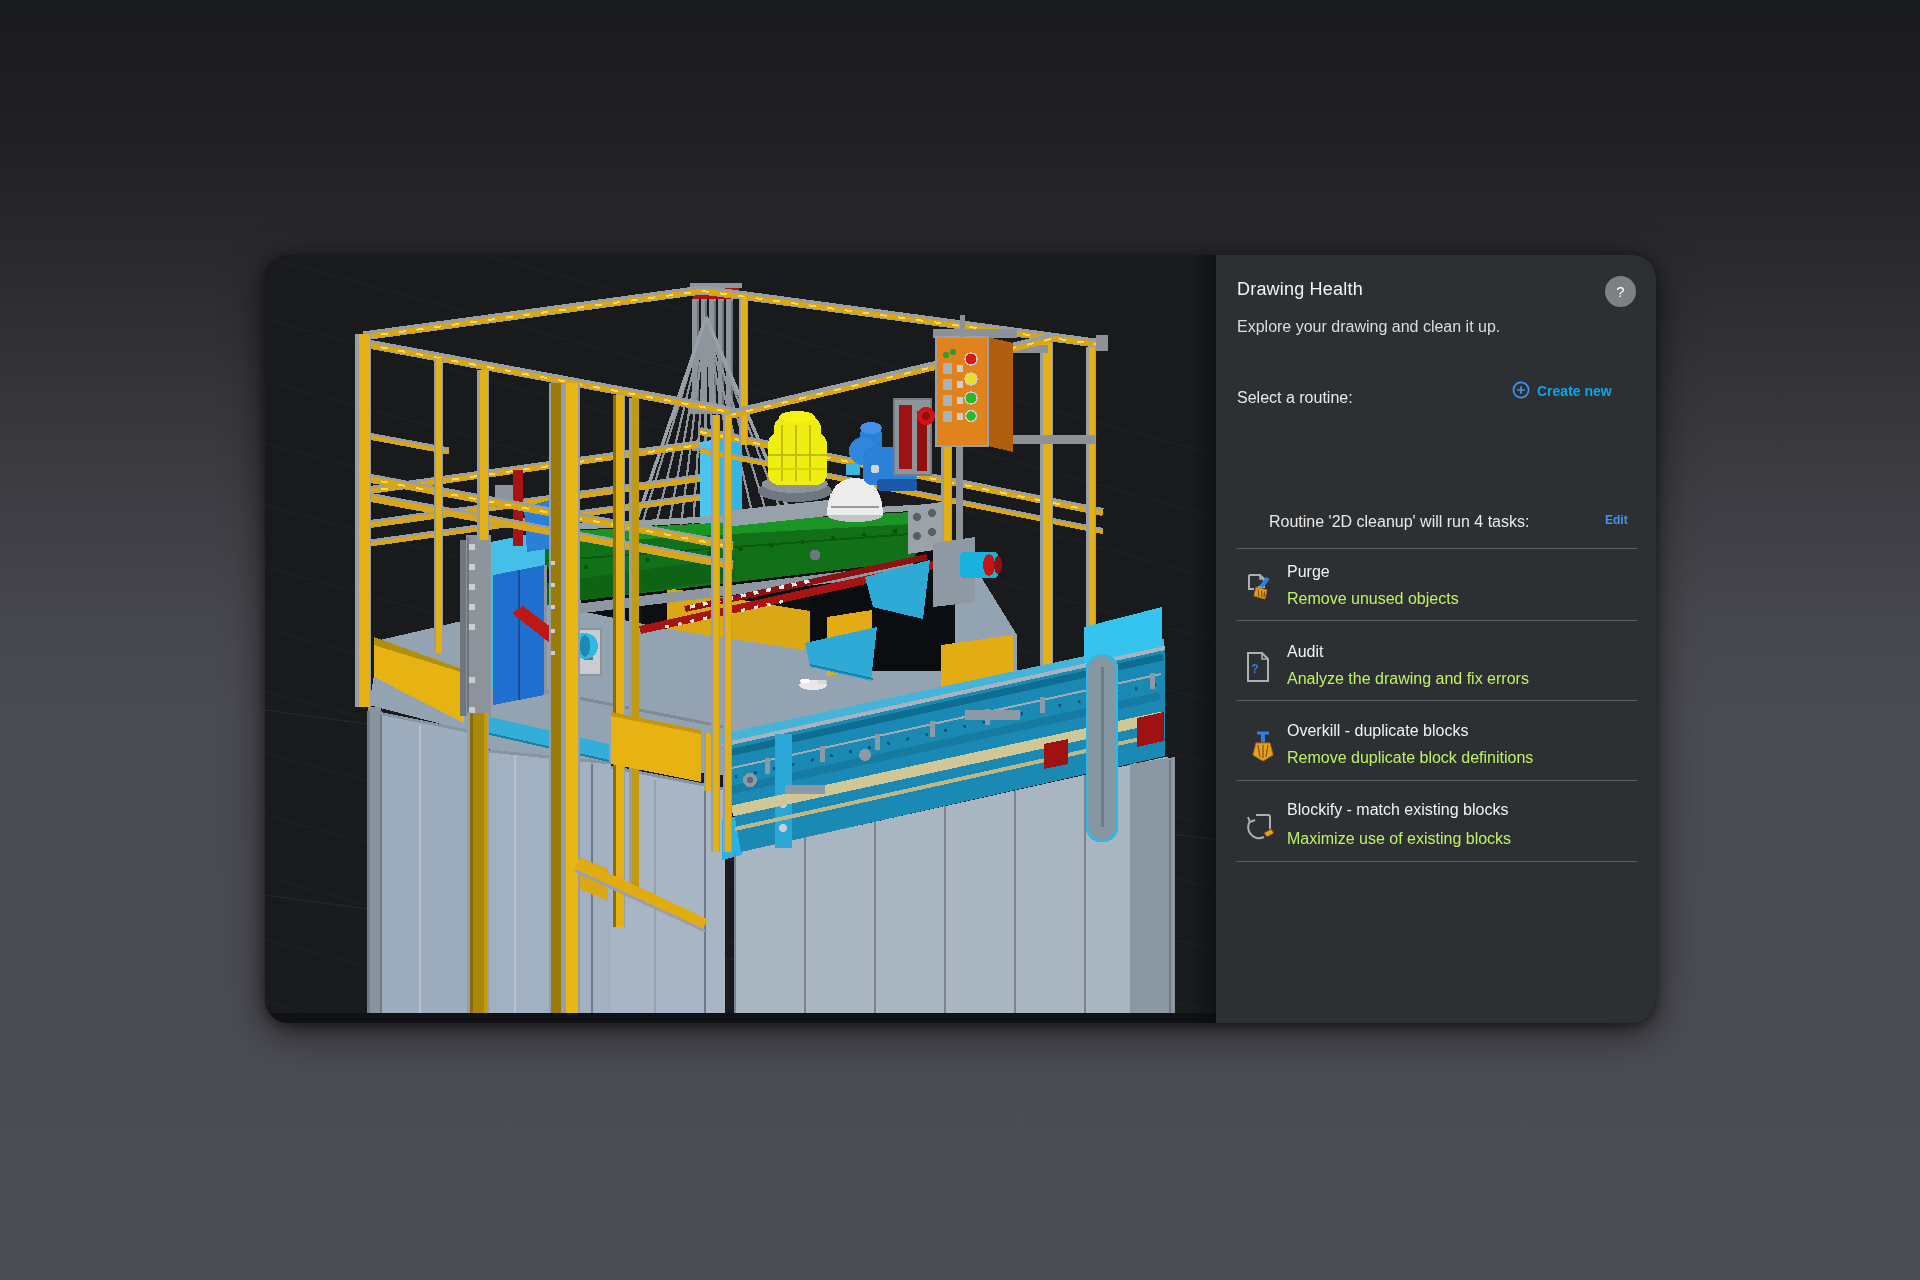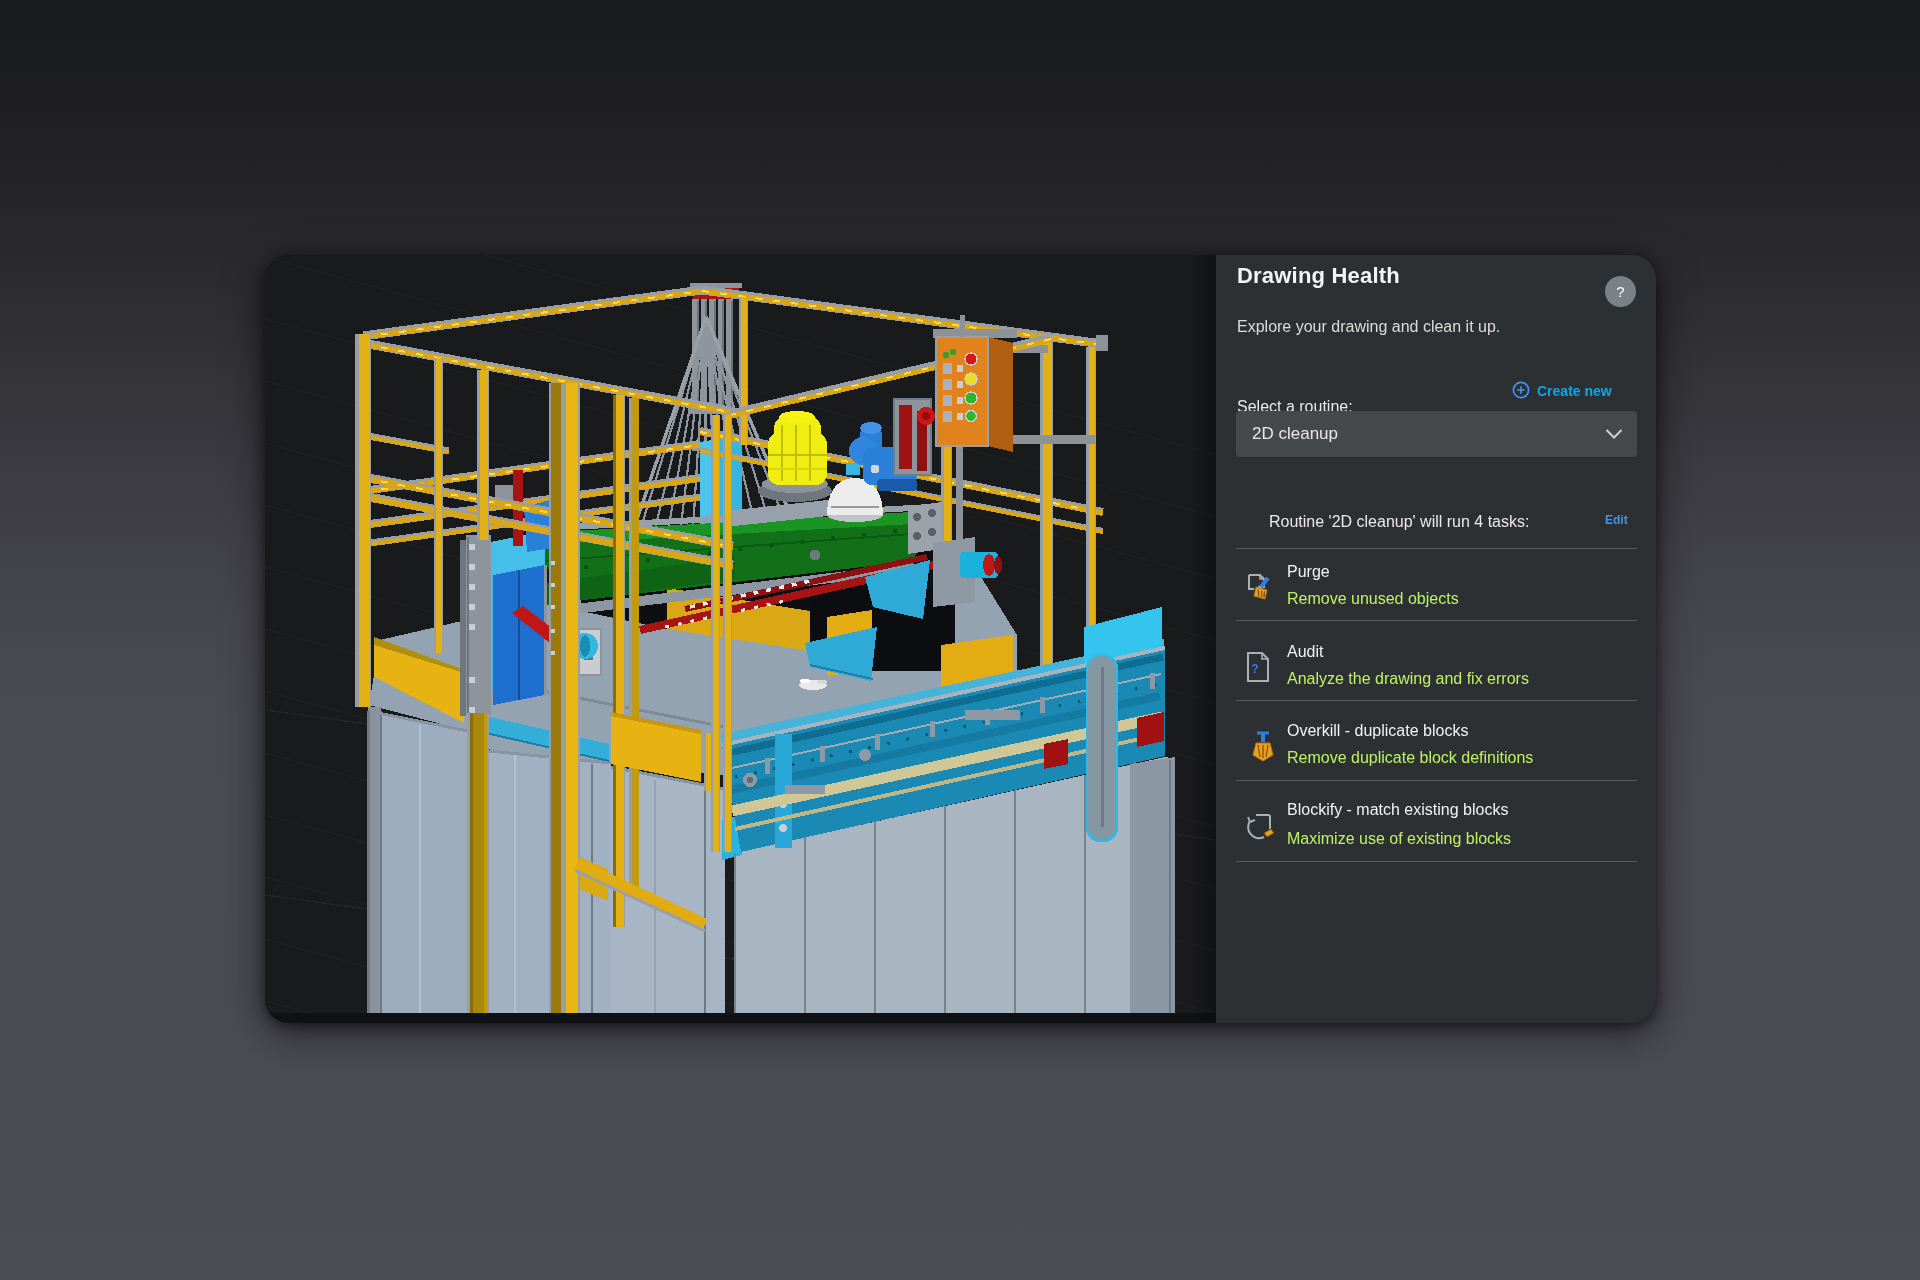--- a/index.html
+++ b/index.html
@@ -11,25 +11,25 @@
     position:absolute;left:265px;top:255px;width:1391px;height:768px;
     border-radius:24px;overflow:hidden;
     box-shadow:0 10px 40px rgba(0,0,0,0.55),0 3px 12px rgba(0,0,0,0.45);
     background:#191a1d;
   }
   .viewport{position:absolute;left:0;top:0;width:951px;height:768px;background:#191a1c;}
   .vshadow{position:absolute;right:0;top:0;width:26px;height:768px;
     background:linear-gradient(90deg,rgba(10,11,13,0) 0%,rgba(10,11,13,0.55) 100%);}
   .panel{position:absolute;left:951px;top:0;width:440px;height:768px;background:#2c3033;color:#f0f0f0;}
   .pt{position:absolute;left:21px;}
-  .title{top:8px;font-size:22px;font-weight:bold;color:#f4f4f4;letter-spacing:0.2px;}
+  .title{top:24px;font-size:18px;font-weight:normal;color:#f4f4f4;letter-spacing:0.2px;}
   .help{position:absolute;left:389px;top:21px;width:31px;height:31px;border-radius:50%;
     background:#7b8184;color:#fff;font-size:15px;text-align:center;line-height:31px;}
   .subtitle{top:63px;font-size:16px;color:#dddcda;text-align:right;}
-  .sellbl{top:143px;font-size:16px;color:#ebe9e7;}
+  .sellbl{top:134px;font-size:16px;color:#ebe9e7;}
   .createnew{position:absolute;left:296px;top:126px;font-size:14px;font-weight:bold;color:#0ea5e9;}
   .createnew svg{vertical-align:-3px;margin-right:7px;}
   .dropdown{position:absolute;left:20px;top:156px;width:401px;height:46px;background:#46494c;border-radius:4px;}
   .dropdown span{position:absolute;left:16px;top:13px;font-size:17px;color:#e9e7e5;}
   .dropdown svg{position:absolute;right:14px;top:17px;}
   .routlbl{top:258px;font-size:16px;color:#ebe9e7;margin-left:32px;}
   .edit{position:absolute;left:389px;top:258px;font-size:12px;font-weight:bold;color:#3f94f2;}
   .sep{position:absolute;left:20px;width:401px;height:1px;background:#585d60;}
   .task-t{position:absolute;left:71px;font-size:16px;font-weight:normal;color:#f2f2f2;}
   .task-s{position:absolute;left:71px;font-size:16px;color:#bef264;}
@@ -352,26 +352,20 @@
   </div>
   <div class="panel">
     <div class="pt title">Drawing Health</div>
     <div class="help">?</div>
     <div class="pt subtitle">Explore your drawing and clean it up.</div>
     <div class="pt sellbl">Select a routine:</div>
     <div class="createnew"><svg width="18" height="18" viewBox="0 0 18 18">
           <circle cx="9" cy="9" r="7.6" fill="none" stroke="#3f94f2" stroke-width="1.7"></circle>
           <path d="M9 5.2v7.6M5.2 9h7.6" stroke="#3f94f2" stroke-width="1.7"></path>
         </svg>Create new</div>
-    <div class="dropdown">
-        <span>2D cleanup</span>
-        <svg width="18" height="12" viewBox="0 0 18 12">
-          <path d="M1.5 2 L9 9.5 L16.5 2" fill="none" stroke="#cdd1d4" stroke-width="2"></path>
-        </svg>
-      </div>
     <div class="pt routlbl">Routine '2D cleanup' will run 4 tasks:</div>
     <div class="edit">Edit</div>
     <div class="sep" style="top:293px"></div>
     <div class="ticon" style="top:317px"><svg width="30" height="30" viewBox="0 0 30 30">
       <path d="M3 3 h11 l4 4 v8 h-6 M3 3 v14 h5" fill="none" stroke="#aab0b5" stroke-width="2"></path>
       <path d="M14 3 v4 h4" fill="none" stroke="#aab0b5" stroke-width="1.6"></path>
       <path d="M22 6 l-7 9" stroke="#2e7fe0" stroke-width="4.2"></path>
       <path d="M10 15 l11 3 -2 9 -11 -3 z" fill="#e8a020" stroke="#b47410" stroke-width="1"></path>
       <path d="M12 17.5 l1 7 M15.5 18.5 l0.5 6.5 M18.5 19.5 l-0.5 6" stroke="#7a4e08" stroke-width="1.2"></path>
     </svg></div>

